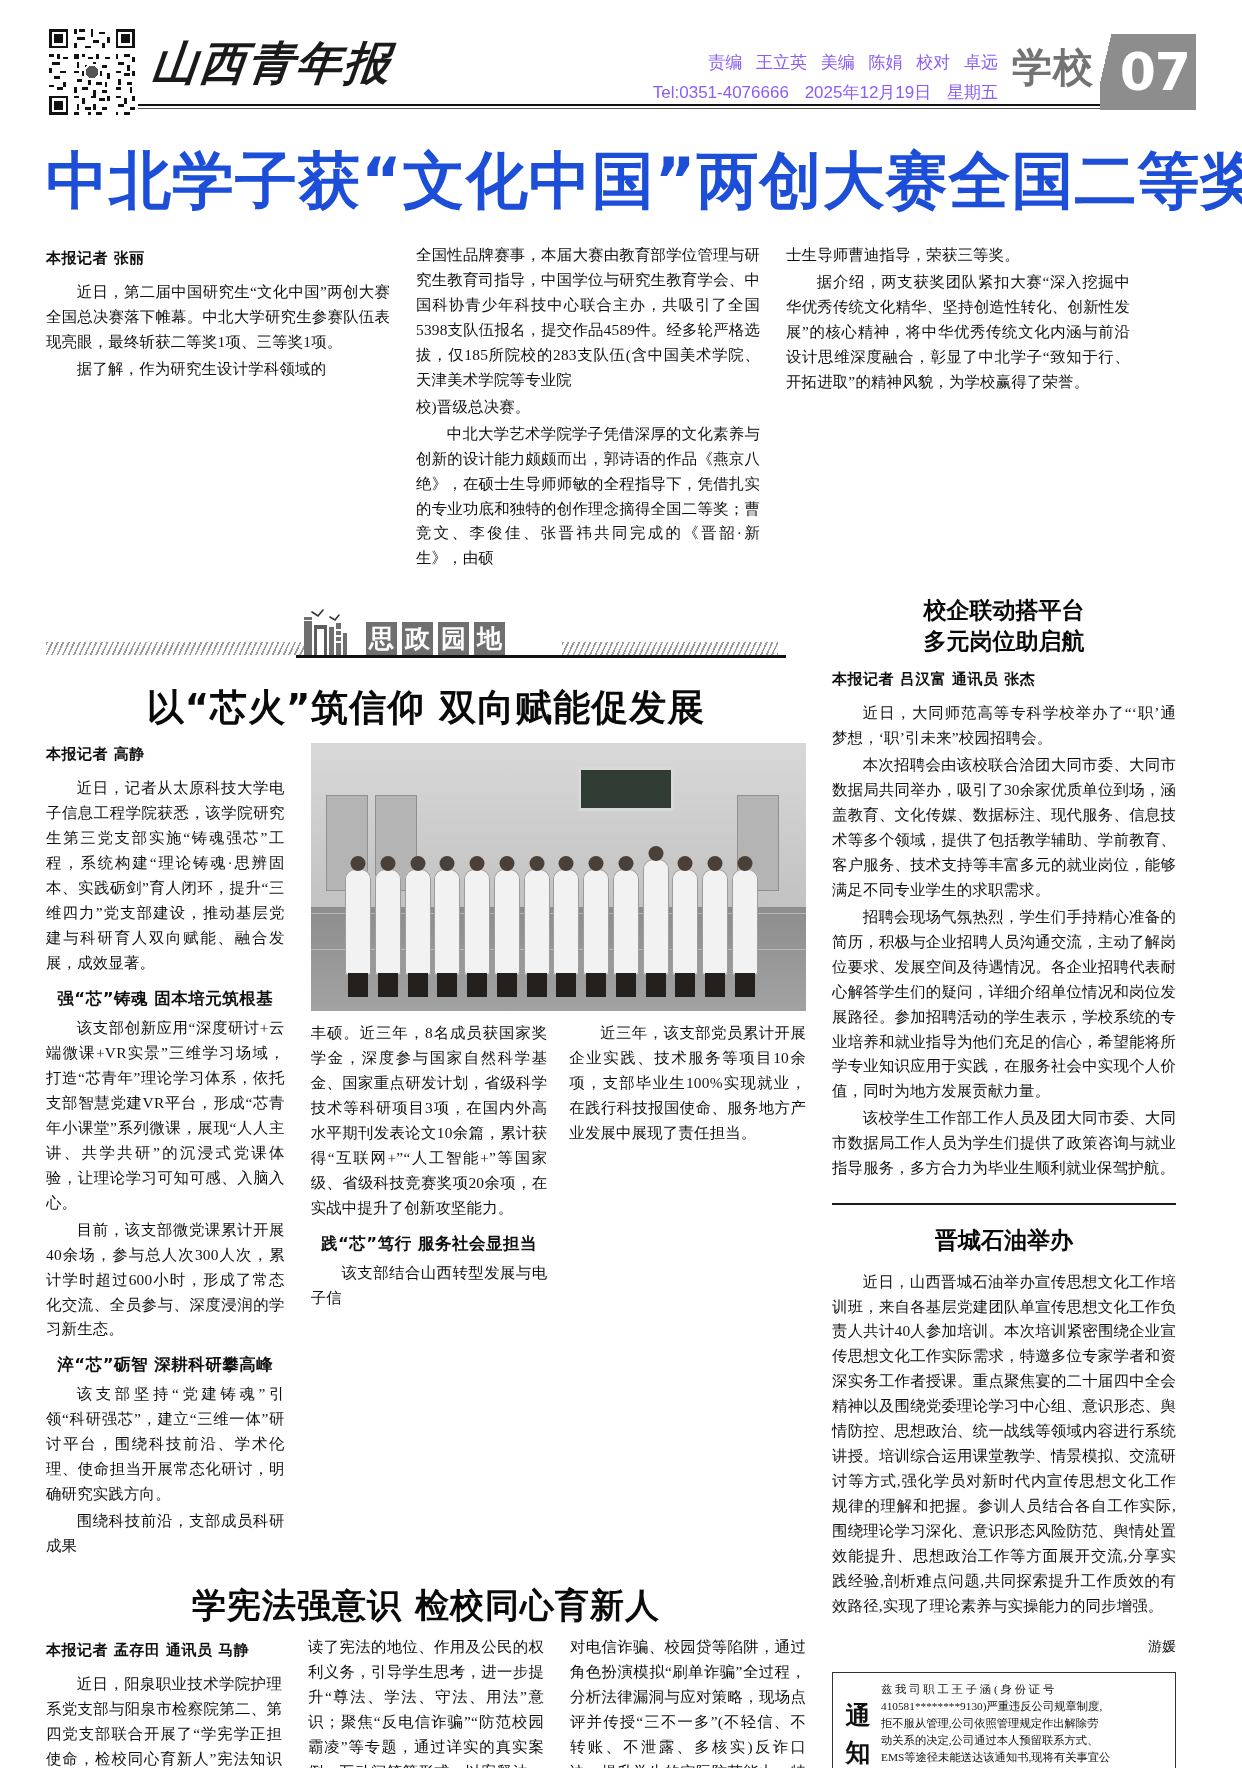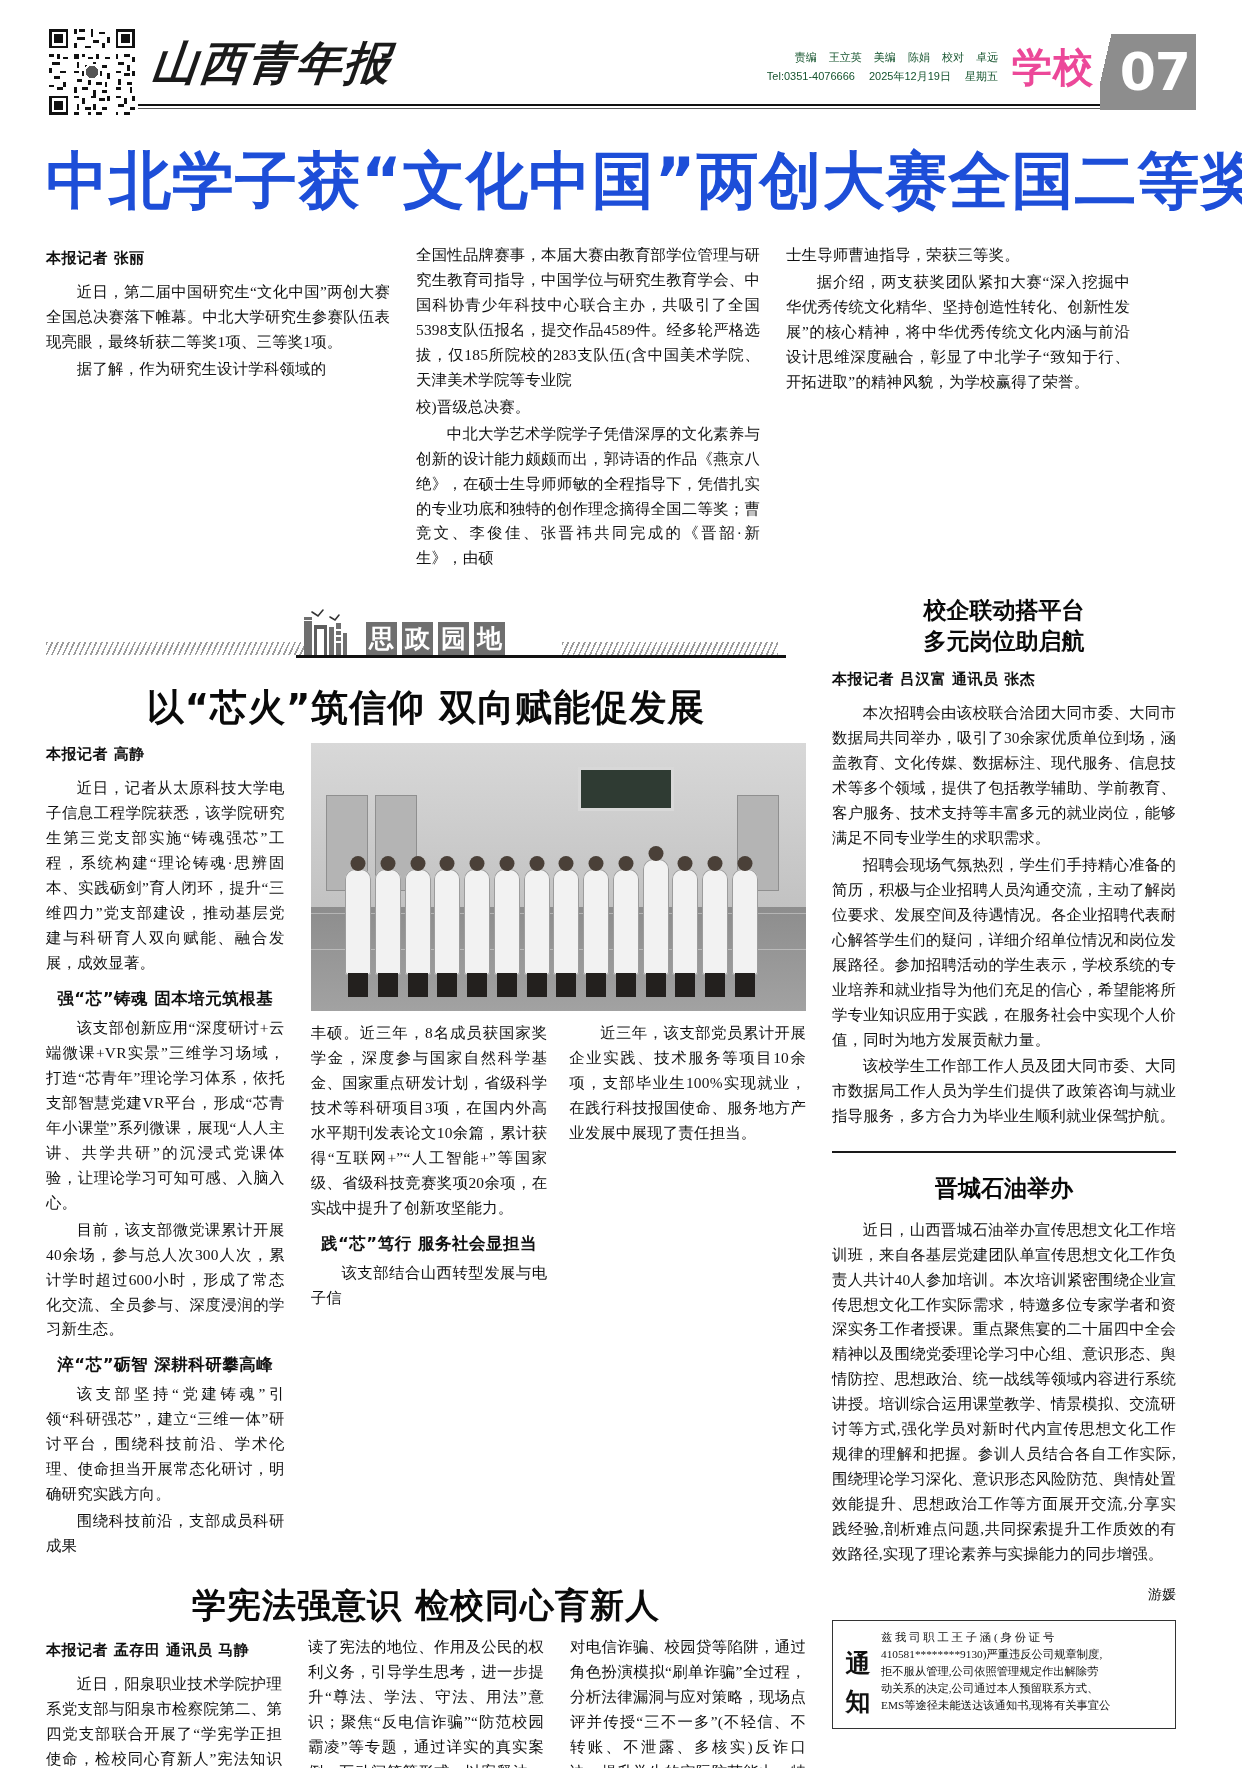--- a/index.html
+++ b/index.html
@@ -23,26 +23,26 @@
     font-family:"DejaVu Serif", serif;
     font-size:46px; font-weight:700; letter-spacing:2px;
     color:#1a1a1a;
     font-style:italic;
     transform:skewX(-6deg);
     display:inline-block;
     line-height:1;
   }
   .mast-right { margin-left:auto; display:flex; align-items:flex-start; }
   .mast-meta { text-align:right; padding-top:22px; padding-right:10px;
-    font-family:"Liberation Sans", sans-serif; font-size:11px; color:#14532d; line-height:1.75; }
+    font-family:"Liberation Sans", sans-serif; font-size:17px; color:#8b5cf6; line-height:1.75; }
   .mast-meta .row1 span { margin-left:9px; }
   .mast-meta .row2 span { margin-left:11px; }
   .section-badge {
     font-family:"DejaVu Serif", serif;
-    font-size:40px; font-weight:700; color:#ec4899;
+    font-size:40px; font-weight:700; color:#737373;
     padding:14px 6px 0 4px; letter-spacing:1px;
   }
   .pagenum-box {
     width:96px; height:76px; margin-top:8px;
     background:linear-gradient(103deg, #ffffff 0 10%, #8d8d8d 10% 100%);
     position:relative;
   }
   .pagenum-box .num {
     position:absolute; right:6px; top:8px;
     font-family:"DejaVu Sans", sans-serif; font-weight:700;
@@ -415,20 +415,21 @@
       </div>
 
     </div>
 
     <div class="col" style="padding-top:22px;">
       <div class="rc-headline">
         <div>校企联动搭平台</div>
         <div>多元岗位助启航</div>
       </div>
       <div class="byline">本报记者 吕汉富 通讯员 张杰</div>
+      <p class="body">近日，大同师范高等专科学校举办了“‘职’通梦想，‘职’引未来”校园招聘会。</p>
       <p class="body">本次招聘会由该校联合洽团大同市委、大同市数据局共同举办，吸引了30余家优质单位到场，涵盖教育、文化传媒、数据标注、现代服务、信息技术等多个领域，提供了包括教学辅助、学前教育、客户服务、技术支持等丰富多元的就业岗位，能够满足不同专业学生的求职需求。</p>
       <p class="body">招聘会现场气氛热烈，学生们手持精心准备的简历，积极与企业招聘人员沟通交流，主动了解岗位要求、发展空间及待遇情况。各企业招聘代表耐心解答学生们的疑问，详细介绍单位情况和岗位发展路径。参加招聘活动的学生表示，学校系统的专业培养和就业指导为他们充足的信心，希望能将所学专业知识应用于实践，在服务社会中实现个人价值，同时为地方发展贡献力量。</p>
       <p class="body">该校学生工作部工作人员及团大同市委、大同市数据局工作人员为学生们提供了政策咨询与就业指导服务，多方合力为毕业生顺利就业保驾护航。</p>
 
       <div class="rule-sep"></div>
 
       <div class="rc-headline">
         <div>晋城石油举办</div>
       </div>
       <p class="body">近日，山西晋城石油举办宣传思想文化工作培训班，来自各基层党建团队单宣传思想文化工作负责人共计40人参加培训。本次培训紧密围绕企业宣传思想文化工作实际需求，特邀多位专家学者和资深实务工作者授课。重点聚焦宴的二十届四中全会精神以及围绕党委理论学习中心组、意识形态、舆情防控、思想政治、统一战线等领域内容进行系统讲授。培训综合运用课堂教学、情景模拟、交流研讨等方式,强化学员对新时代内宣传思想文化工作规律的理解和把握。参训人员结合各自工作实际,围绕理论学习深化、意识形态风险防范、舆情处置效能提升、思想政治工作等方面展开交流,分享实践经验,剖析难点问题,共同探索提升工作质效的有效路径,实现了理论素养与实操能力的同步增强。</p>

